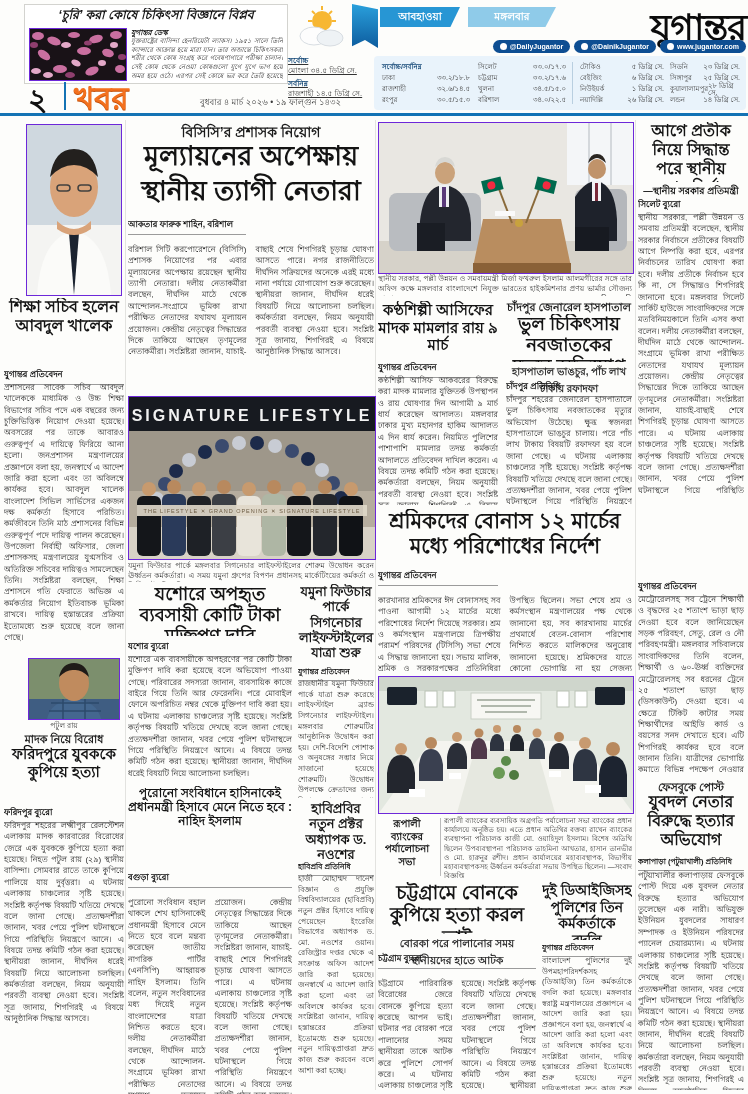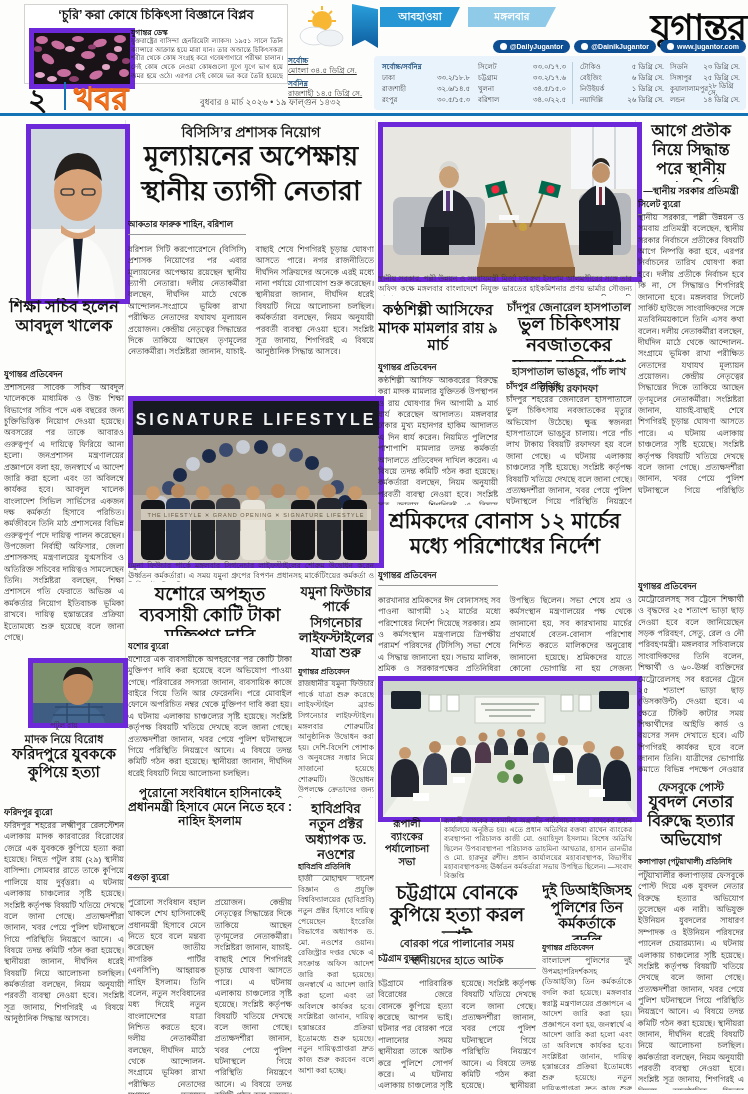--- a/index.html
+++ b/index.html
@@ -8,23 +8,23 @@
   .abs{position:absolute;}
   .hl{font-weight:bold;color:#141414;text-align:center;line-height:1.18;overflow:hidden;}
   .kick{font-weight:bold;color:#1c1c1c;text-align:center;overflow:hidden;}
   .sub{font-weight:bold;color:#2e2e2e;text-align:center;overflow:hidden;}
   .by{font-weight:bold;font-size:8.5px;color:#111;border-bottom:1px solid #9b9b9b;padding-bottom:2px;overflow:hidden;white-space:nowrap;}
   .attr{font-weight:bold;font-size:9.5px;color:#111;text-align:center;}
   .bd{font-size:8px;line-height:1.42;text-align:justify;color:#2a2a2a;overflow:hidden;}
   .cap{font-size:7.5px;line-height:1.32;text-align:justify;color:#333;overflow:hidden;}
   .cols2{column-count:2;column-gap:9px;margin-top:12px;}
   .vr{position:absolute;width:1px;background:#e3e3e0;top:120px;bottom:4px;}
-  .photo{background:#84cc16;overflow:hidden;border:5px solid #6d28d9;}
+  .photo{background:#84cc16;overflow:hidden;border:1px solid #6d28d9;}
   
-  .topbox{border:1px solid #d3d3cf;background:#fff;}
+  .topbox{border:1px solid #d3d3cf;background:#fff;font-style:italic;}
   .tab{color:#fff;font-size:10.5px;font-weight:bold;display:flex;align-items:center;justify-content:center;
        clip-path:polygon(0 0,100% 0,88% 100%,0 100%);}
   .pill{height:13px;border-radius:7px;background:#0e4e92;color:#fff;font-size:7px;
         display:flex;align-items:center;gap:3px;padding:0 7px;font-weight:bold;}
   .pic{width:7px;height:7px;border-radius:50%;background:#fff;flex:0 0 auto;}
   .statbox{background:#e9f3fb;border-radius:4px;}
   .wcol{position:absolute;top:5px;font-size:7px;color:#3c3c3c;line-height:1.0;}
   .wrow{display:flex;justify-content:space-between;height:11px;align-items:center;}
   .wrow .city{color:#424242;}
   .wrow .val{color:#333;}

